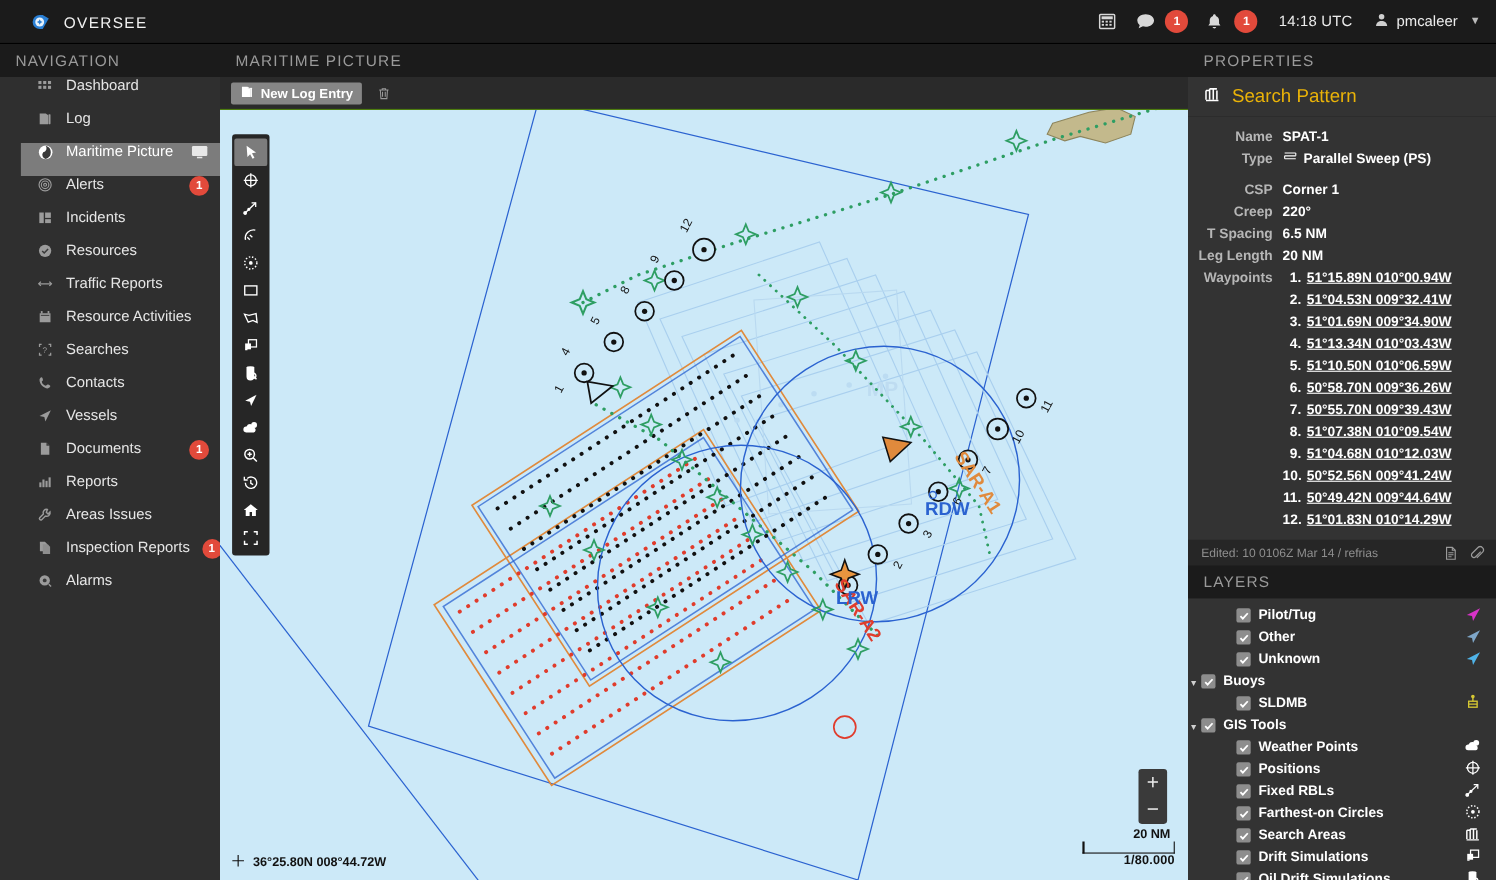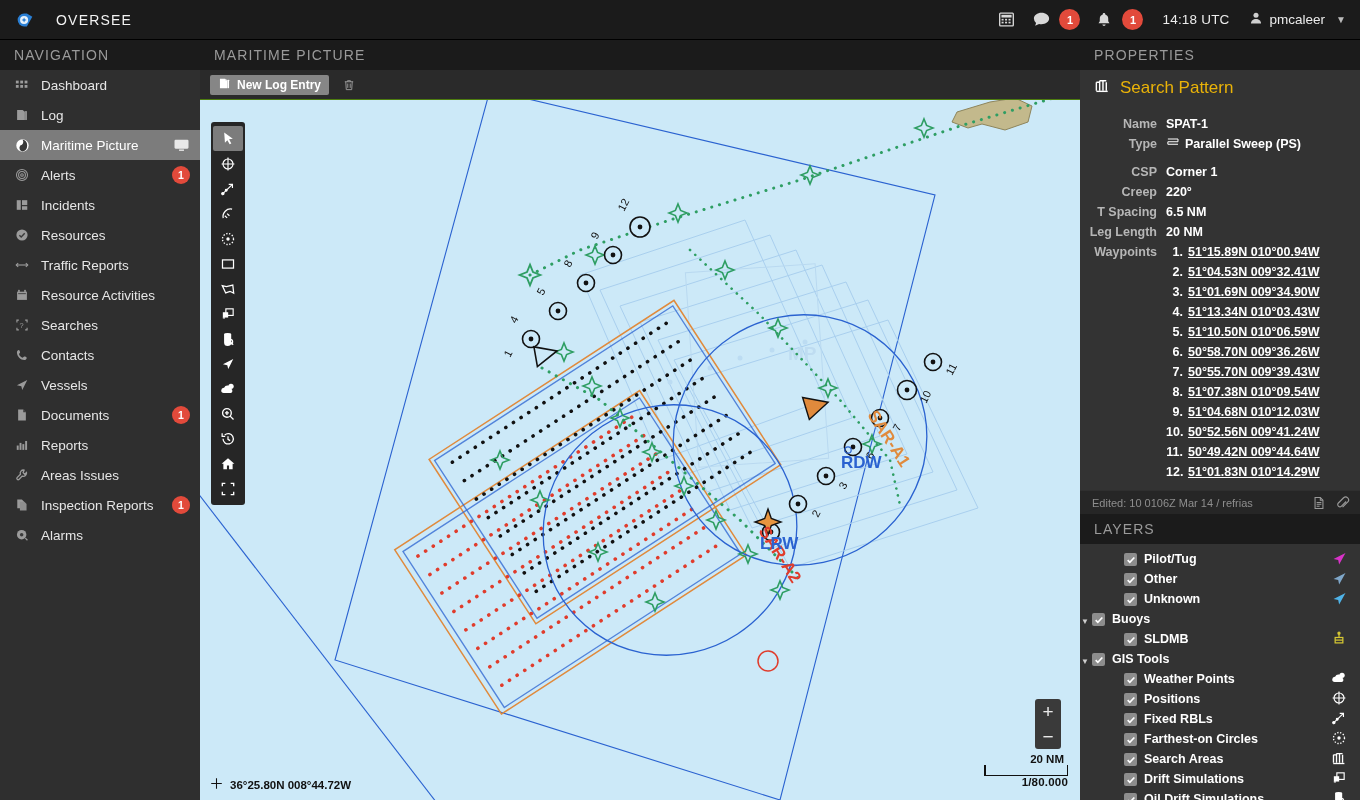--- a/index.html
+++ b/index.html
@@ -9,21 +9,21 @@
     font-family: "Liberation Sans", sans-serif;
     overflow: hidden;
   }
   #app { position: relative; width: 1360px; height: 800px; display: flex; flex-direction: column; }
 
   
   .topbar {
     height: 40px; background: #1b1b1b; display: flex; align-items: center;
     flex: 0 0 40px; color: #fff; border-bottom: 1px solid #000;
   }
-  .brand { display: flex; align-items: center; gap: 20px; padding-left: 14px; width: 200px; }
+  .brand { display: flex; align-items: center; gap: 10px; padding-left: 26px; width: 200px; }
   .brand-logo { width: 22px; height: 22px; }
   .brand-name { font-size: 14px; letter-spacing: 1.2px; font-weight: 400; color: #f2f2f2; }
   .topbar-spacer { flex: 1 1 auto; }
   .topbar-right { display: flex; align-items: center; gap: 13px; padding-right: 14px; }
   .tb-icon { width: 22px; height: 22px; display: flex; align-items: center; justify-content: center; color: #d8d8d8; }
   .badge {
     background: #e24a3b; color: #fff; border-radius: 50%;
     width: 21px; height: 21px; font-size: 11px; font-weight: 700;
     display: flex; align-items: center; justify-content: center;
     margin-left: -6px;
@@ -37,22 +37,22 @@
 
   
   .sidebar { width: 200px; flex: 0 0 200px; background: #2f2f2f; display: flex; flex-direction: column; }
   .panel-head {
     height: 30px; background: #1b1b1b; color: #9a9a9a; font-size: 14px;
     letter-spacing: 1.1px; display: flex; align-items: center; padding-left: 14px;
     flex: 0 0 30px;
   }
   .nav-list { flex: 1 1 auto; overflow: hidden; }
   .nav-item {
-    height: 30px; display: flex; align-items: center; gap: 11px;
-    padding: 0 10px 0 14px; color: #e6e6e6; font-size: 13.5px; cursor: pointer;
+    height: 30px; display: flex; gap: 11px;
+    padding: 0 10px 0 14px; color: #e6e6e6; font-size: 13.5px; cursor: pointer; margin-left: 19px;
   }
   .nav-item.active { background: #7c7c7c; color: #fff; }
   .nav-ico { width: 16px; height: 16px; flex: 0 0 16px; color: #9b9b9b; display: flex; align-items: center; justify-content: center; }
   .nav-item.active .nav-ico { color: #fff; }
   .nav-label { flex: 1 1 auto; white-space: nowrap; }
   .nav-badge {
     background: #e24a3b; color: #fff; border-radius: 50%;
     width: 18px; height: 18px; font-size: 10.5px; font-weight: 700;
     display: flex; align-items: center; justify-content: center; flex: 0 0 18px;
   }

